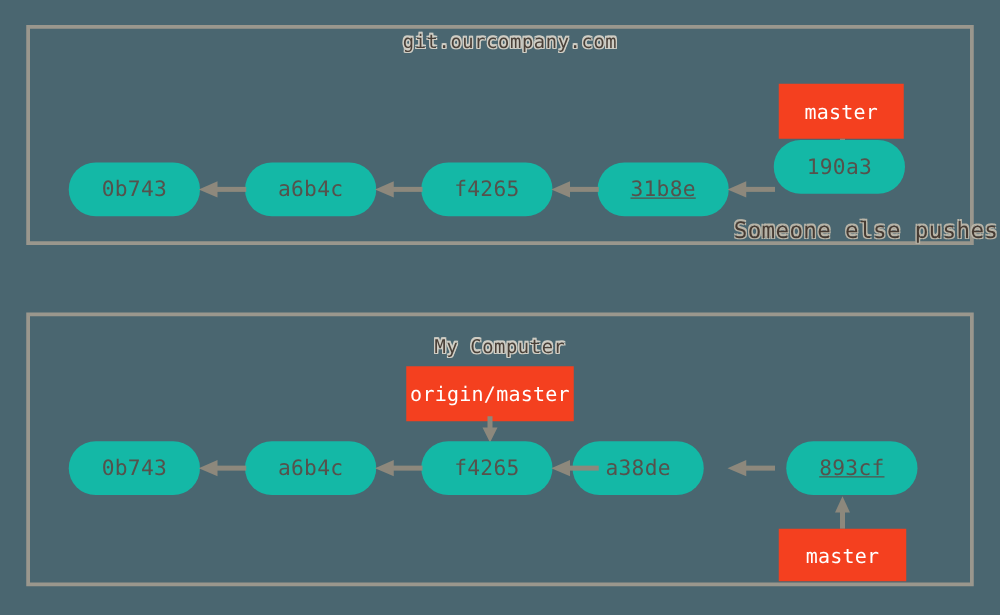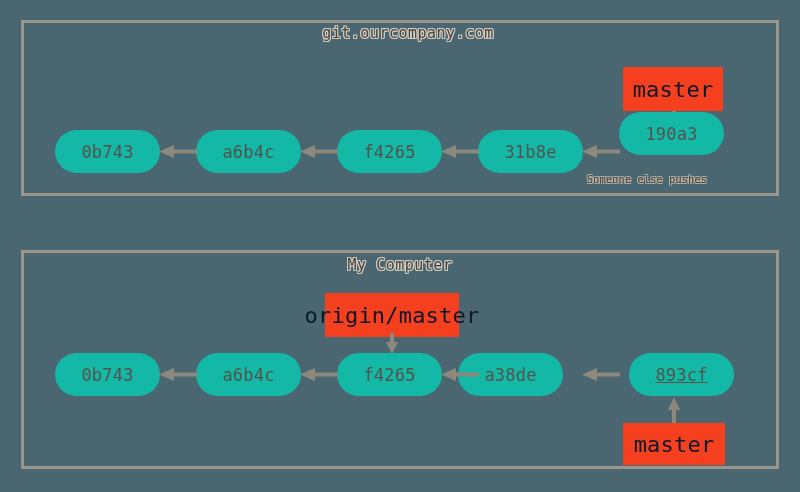--- a/index.html
+++ b/index.html
@@ -39,21 +39,21 @@
        1px -1px 0 #cfcdc4,
       -1px  1px 0 #cfcdc4,
        1px  1px 0 #cfcdc4,
        0   -1px 0 #cfcdc4,
        0    1px 0 #cfcdc4,
       -1px  0   0 #cfcdc4,
        1px  0   0 #cfcdc4;
     white-space: nowrap;
   }
   #title-remote { top: 24px; margin-left: 16px; }
-  #title-local  { top: 256px; }
+  #title-local  { top: 268px; }
 
   
   .commit {
     position: absolute;
     width: 105px;
     height: 43px;
     background: #14b8a6;
     border-radius: 22px;
     color: #55524c;
     font-size: 17px;
@@ -61,39 +61,39 @@
     align-items: center;
     justify-content: center;
     box-sizing: border-box;
     letter-spacing: 0.2px;
   }
 
   
   .ref {
     position: absolute;
     background: #f4401f;
-    color: #0f172a;
-    font-size: 22px;
+    color: #ffffff;
+    font-size: 16px;
     display: flex;
     align-items: center;
     justify-content: center;
     box-sizing: border-box;
     letter-spacing: 0.2px;
   }
 
   
   .arrow {
     position: absolute;
   }
   .arrow svg { display: block; overflow: visible; }
 
   
   .caption {
     position: absolute;
-    font-size: 10px;
+    font-size: 18px;
     color: #463b33;
     white-space: nowrap;
     letter-spacing: 0.3px;
     text-shadow:
       -1px -1px 0 #b9b5a8,
        1px -1px 0 #b9b5a8,
       -1px  1px 0 #b9b5a8,
        1px  1px 0 #b9b5a8;
   }
 </style>
@@ -110,21 +110,21 @@
   <div class="arrow" style="left:667px; top:111px;">
     <svg width="14" height="26" viewBox="0 0 14 26">
       <line x1="7" y1="0" x2="7" y2="14" stroke="#8d887c" stroke-width="4"></line>
       <polygon points="7,25 1,12 13,12" fill="#8d887c"></polygon>
     </svg>
   </div>
 
   <div class="commit" style="left:55px;  top:130px;">0b743</div>
   <div class="commit" style="left:196px; top:130px;">a6b4c</div>
   <div class="commit" style="left:337px; top:130px;">f4265</div>
-  <div class="commit" style="left:478px; top:130px;">31b8e</div>
+  <div class="commit" style="left:478px; top:130px;text-decoration:underline;">31b8e</div>
   <div class="commit" style="left:619px; top:112px;">190a3</div>
 
   <div class="arrow" style="left:159px; top:144px;">
     <svg width="38" height="15" viewBox="0 0 38 15">
       <line x1="38" y1="7.5" x2="14" y2="7.5" stroke="#8d887c" stroke-width="4"></line>
       <polygon points="0,7.5 15,1 15,14" fill="#8d887c"></polygon>
     </svg>
   </div>
   <div class="arrow" style="left:300px; top:144px;">
     <svg width="38" height="15" viewBox="0 0 38 15">

